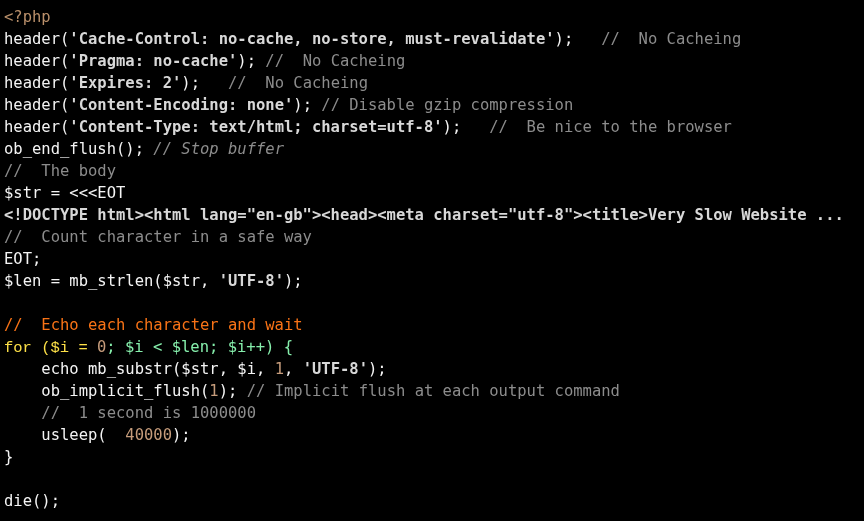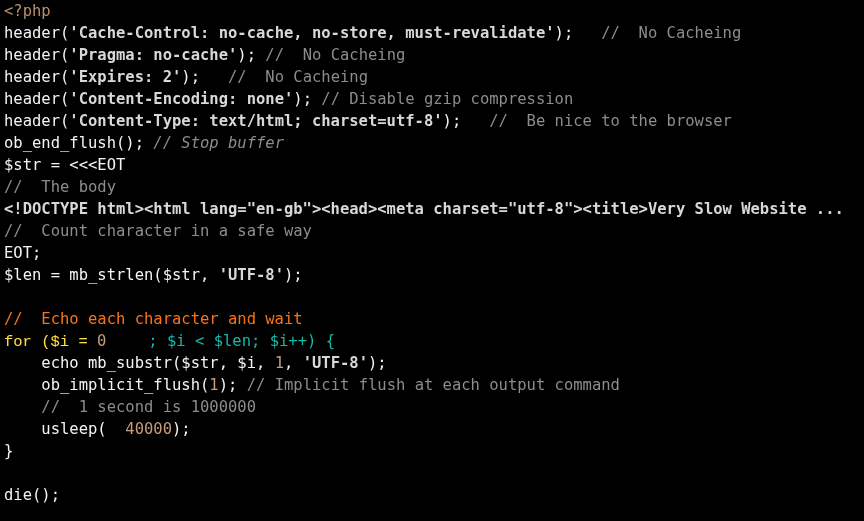--- a/index.html
+++ b/index.html
@@ -27,20 +27,21 @@
     height: 22px;
     line-height: 22px;
     font-size: 15.5px;
     letter-spacing: 0px;
     white-space: pre;
     padding-left: 4px;
     color: #f2f2f2;
     font-family: "DejaVu Sans Mono", "Liberation Mono", monospace;
   }
   .code-line:first-child {
+    margin-top: 6px;
   }
   
   .tok-tag      { color: #b98f6a; }
   .tok-code     { color: #f4f4f4; }
   .tok-string   { color: #d8d8d8; font-weight: bold; }
   .tok-comment  { color: #8c8c8c; }
   .tok-number   { color: #c69c7b; }
   .code-line.blank { color: transparent; }
 </style>
 </head>
@@ -48,29 +49,29 @@
 
 <div id="code-view" style="background: rgb(0, 0, 0); color: rgb(242, 242, 242);">
   <div id="code-lines">
       <div class="code-line" title="&lt;?php"><span class="tok-tag" style="color: rgb(185, 143, 106);">&lt;?php</span></div>
       <div class="code-line" title="header('Cache-Control: no-cache, no-store, must-revalidate');   //  No Cacheing"><span class="tok-code" style="color: rgb(244, 244, 244);">header(</span><span class="tok-string" style="color: rgb(216, 216, 216);">'Cache-Control: no-cache, no-store, must-revalidate'</span><span class="tok-code" style="color: rgb(244, 244, 244);">);   </span><span class="tok-comment" style="color: rgb(140, 140, 140);">//  No Cacheing</span></div>
       <div class="code-line" title="header('Pragma: no-cache'); //  No Cacheing"><span class="tok-code" style="color: rgb(244, 244, 244);">header(</span><span class="tok-string" style="color: rgb(216, 216, 216);">'Pragma: no-cache'</span><span class="tok-code" style="color: rgb(244, 244, 244);">); </span><span class="tok-comment" style="color: rgb(140, 140, 140);">//  No Cacheing</span></div>
       <div class="code-line" title="header('Expires: 0');   //  No Cacheing"><span class="tok-code" style="color: rgb(244, 244, 244);">header(</span><span class="tok-string" style="color: rgb(216, 216, 216);">'Expires: 2'</span><span class="tok-code" style="color: rgb(244, 244, 244);">);   </span><span class="tok-comment" style="color: rgb(140, 140, 140);">//  No Cacheing</span></div>
       <div class="code-line" title="header('Content-Encoding: none'); // Disable gzip compression"><span class="tok-code" style="color: rgb(244, 244, 244);">header(</span><span class="tok-string" style="color: rgb(216, 216, 216);">'Content-Encoding: none'</span><span class="tok-code" style="color: rgb(244, 244, 244);">); </span><span class="tok-comment" style="color: rgb(140, 140, 140);">// Disable gzip compression</span></div>
       <div class="code-line" title="header('Content-Type: text/html; charset=utf-8');   //  Be nice to the browser"><span class="tok-code" style="color: rgb(244, 244, 244);">header(</span><span class="tok-string" style="color: rgb(216, 216, 216);">'Content-Type: text/html; charset=utf-8'</span><span class="tok-code" style="color: rgb(244, 244, 244);">);   </span><span class="tok-comment" style="color: rgb(140, 140, 140);">//  Be nice to the browser</span></div>
       <div class="code-line" title="ob_end_flush(); // Stop buffer"><span class="tok-code" style="color: rgb(244, 244, 244);">ob_end_flush(); </span><span class="tok-comment" style="color: rgb(140, 140, 140); font-style: italic;">// Stop buffer</span></div>
+      <div class="code-line" title="//  The body"><span class="tok-comment" style="color: rgb(140, 140, 140);">//  The body</span></div>
       <div class="code-line" title="$str = &lt;&lt;&lt;EOT"><span class="tok-code" style="color: rgb(244, 244, 244);">$str = &lt;&lt;&lt;EOT</span></div>
-      <div class="code-line" title="//  The body"><span class="tok-comment" style="color: rgb(140, 140, 140);">//  The body</span></div>
       <div class="code-line" title="&lt;!DOCTYPE html&gt;&lt;html lang=&quot;en-gb&quot;&gt;&lt;head&gt;&lt;meta charset=&quot;utf-8&quot;&gt;&lt;title&gt;Very Slow Website ..."><span class="tok-string" style="color: rgb(216, 216, 216); margin-top: 40px;">&lt;!DOCTYPE html&gt;&lt;html lang="en-gb"&gt;&lt;head&gt;&lt;meta charset="utf-8"&gt;&lt;title&gt;Very Slow Website ...</span></div>
       <div class="code-line" title="//  Count character in a safe way"><span class="tok-comment" style="color: rgb(140, 140, 140);">//  Count character in a safe way</span></div>
       <div class="code-line" title="EOT;"><span class="tok-code" style="color: rgb(244, 244, 244);">EOT;</span></div>
       <div class="code-line" title="$len = mb_strlen($str, 'UTF-8');"><span class="tok-code" style="color: rgb(244, 244, 244);">$len = mb_strlen($str, </span><span class="tok-string" style="color: rgb(216, 216, 216);">'UTF-8'</span><span class="tok-code" style="color: rgb(244, 244, 244);">);</span></div>
       <div class="code-line blank" title=""><span>&nbsp;</span></div>
       <div class="code-line" title="//  Echo each character and wait"><span class="tok-comment" style="color: #f97316;">//  Echo each character and wait</span></div>
-      <div class="code-line" title="for ($i = 0; $i &lt; $len; $i++) {"><span class="tok-code" style="color: #fde047; font-family: Liberation Mono, monospace;">for ($i = </span><span class="tok-number" style="color: rgb(198, 156, 123);">0</span><span class="tok-code" style="color: #14b8a6; margin-left: 42px;">; $i &lt; $len; $i++) {</span></div>
+      <div class="code-line" title="for ($i = 0; $i &lt; $len; $i++) {"><span class="tok-code" style="color: #fde047; font-family: Liberation Mono, monospace;">for ($i = </span><span class="tok-number" style="color: rgb(198, 156, 123);">0</span><span class="tok-code" style="color: #86efac;">; $i &lt; $len; $i++) {</span></div>
       <div class="code-line" title="    echo mb_substr($str, $i, 1, 'UTF-8');"><span class="tok-code" style="color: rgb(244, 244, 244);">    echo mb_substr($str, $i, </span><span class="tok-number" style="color: rgb(198, 156, 123);">1</span><span class="tok-code" style="color: rgb(244, 244, 244);">, </span><span class="tok-string" style="color: rgb(216, 216, 216);">'UTF-8'</span><span class="tok-code" style="color: rgb(244, 244, 244);">);</span></div>
       <div class="code-line" title="    ob_implicit_flush(1); // Implicit flush at each output command"><span class="tok-code" style="color: rgb(244, 244, 244);">    ob_implicit_flush(</span><span class="tok-number" style="color: rgb(198, 156, 123);">1</span><span class="tok-code" style="color: rgb(244, 244, 244);">); </span><span class="tok-comment" style="color: rgb(140, 140, 140);">// Implicit flush at each output command</span></div>
       <div class="code-line" title="    //  1 second is 1000000"><span class="tok-comment" style="color: rgb(140, 140, 140);">    //  1 second is 1000000</span></div>
       <div class="code-line" title="    usleep(  40000);"><span class="tok-code" style="color: rgb(244, 244, 244);">    usleep(  </span><span class="tok-number" style="color: rgb(198, 156, 123);">40000</span><span class="tok-code" style="color: rgb(244, 244, 244);">);</span></div>
       <div class="code-line" title="}"><span class="tok-code" style="color: rgb(244, 244, 244);">}</span></div>
       <div class="code-line blank" title=""><span>&nbsp;</span></div>
       <div class="code-line" title="die();"><span class="tok-code" style="color: rgb(244, 244, 244);">die();</span></div>
     </div>
 </div>
 

